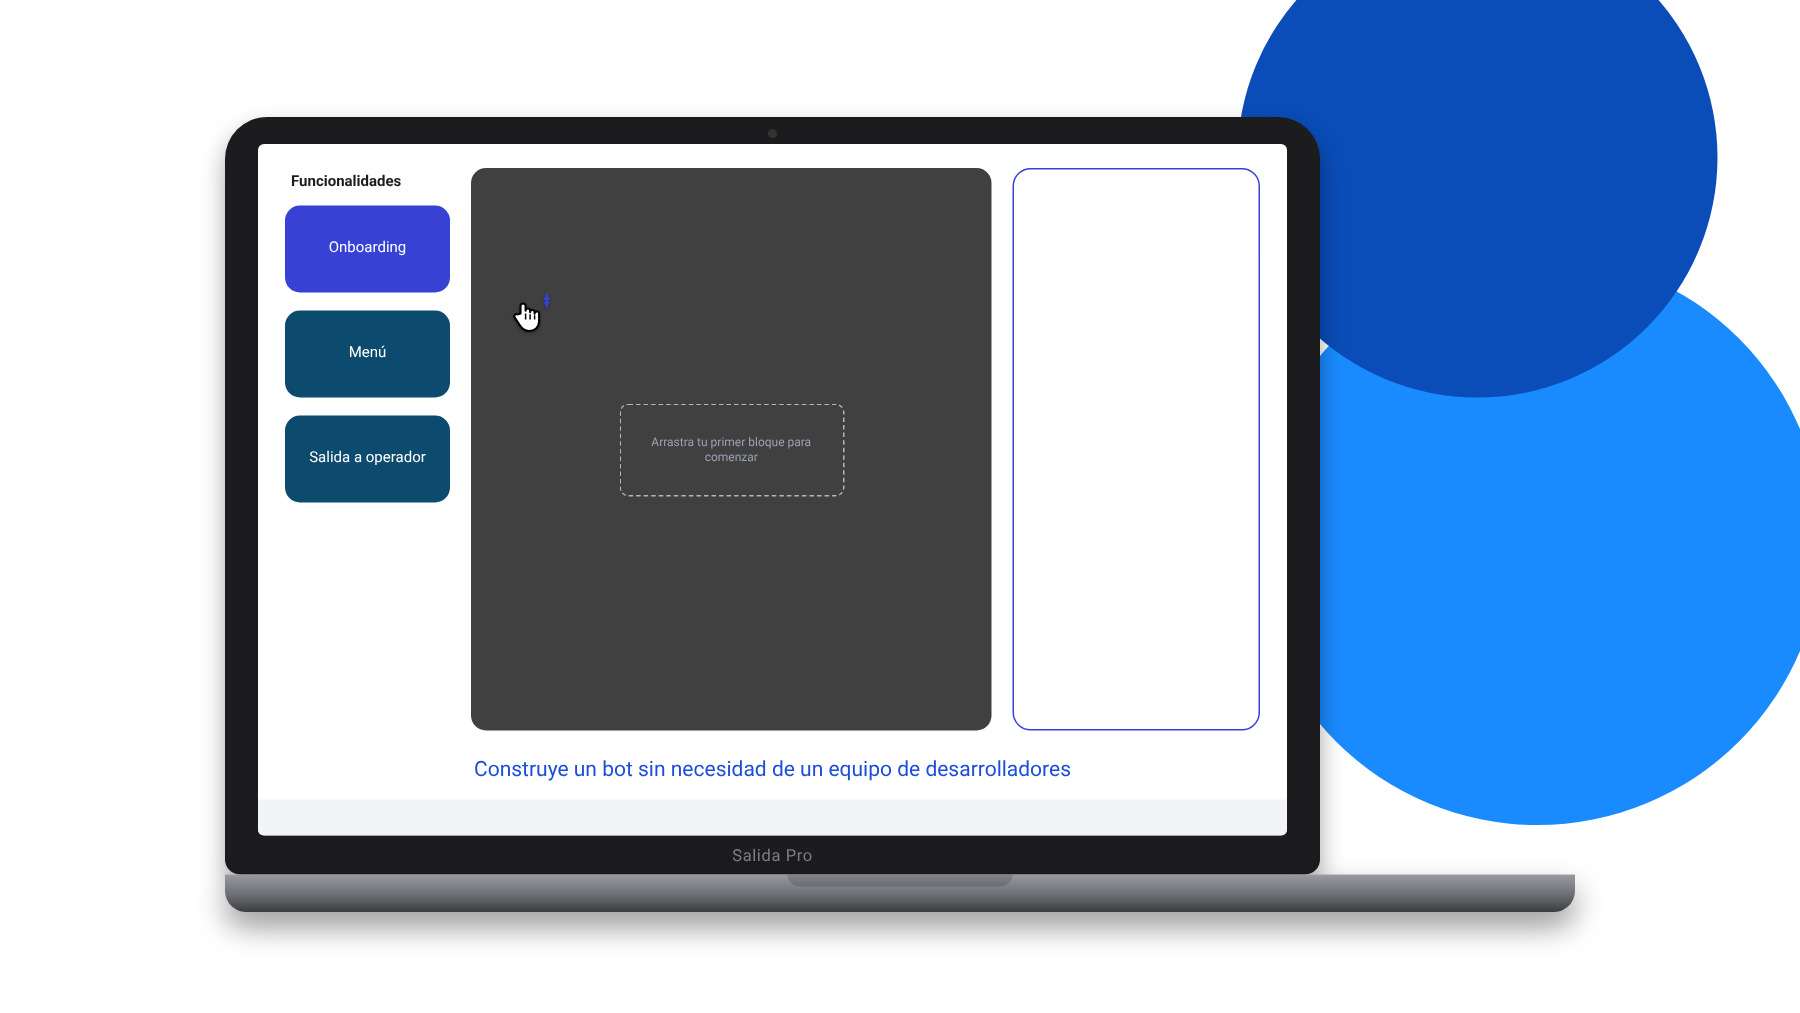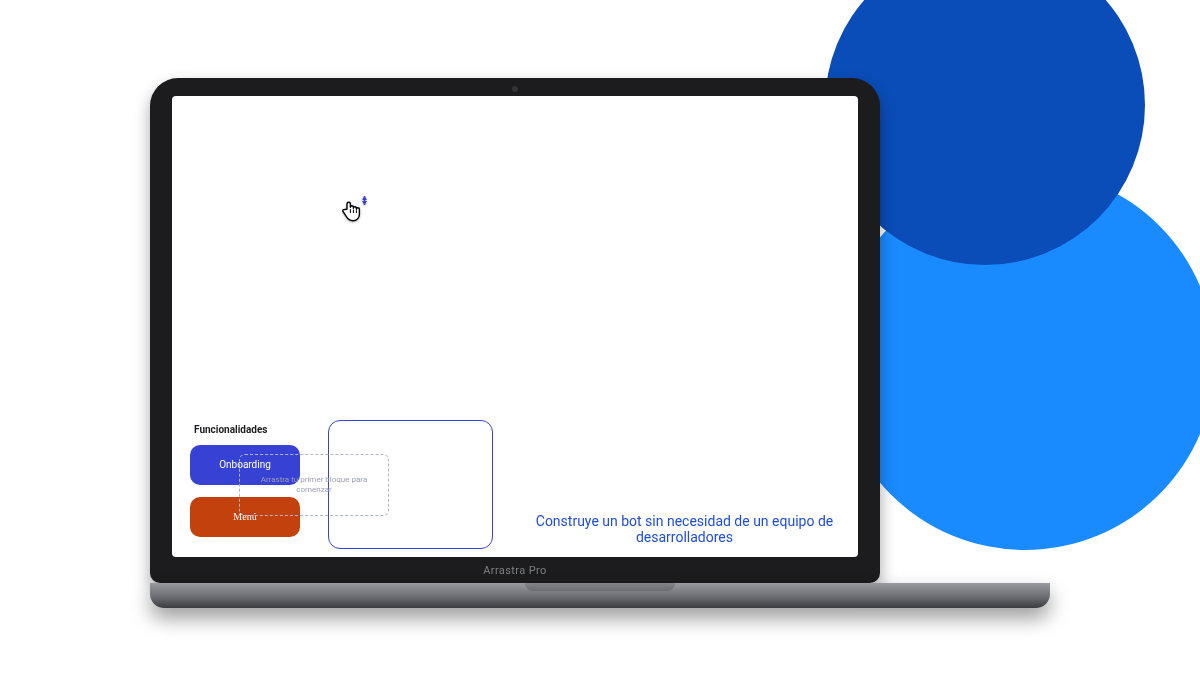--- a/index.html
+++ b/index.html
@@ -12,30 +12,30 @@
 
     
     .laptop { position:absolute; left:50%; top:78px; transform:translateX(-50%); z-index:3; }
     .lid { width:730px; height:505px; background:#1c1c1e; border-radius:28px 28px 10px 10px; padding:18px 22px 26px 22px; position:relative; box-shadow:0 8px 16px rgba(0,0,0,.35); }
     .lid::before { content:""; position:absolute; top:8px; left:50%; transform:translateX(-50%); width:6px; height:6px; background:#333; border-radius:50%; }
     .base { width:900px; height:25px; margin:0 auto; background:linear-gradient(#9a9ba0,#6c6d72 55%,#3b3c40); border-radius:0 0 14px 14px; position:relative; box-shadow:0 10px 20px rgba(0,0,0,.4); }
     .base::before { content:""; position:absolute; left:50%; top:0; transform:translateX(-50%); width:150px; height:8px; background:rgba(0,0,0,.15); border-radius:0 0 14px 14px; }
     .brand { position:absolute; left:50%; bottom:6px; transform:translateX(-50%); color:#7e7f84; font-size:11px; letter-spacing:.4px; }
 
     
-    .screen { width:100%; height:100%; background:#fff; border-radius:4px; overflow:hidden; display:flex; flex-direction:row;align-items:flex-end; }
+    .screen { width:100%; height:100%; background:#fff; border-radius:4px; overflow:hidden; display:flex; flex-direction:column; }
     .workspace { flex:1; display:flex; gap:14px; padding:16px 18px 8px 18px; }
 
     .sidebar { width:110px; }
     .sidebar-title { font-size:10px; font-weight:700; color:#1d1d1f; margin:4px 0 10px 4px; }
-    .fn-item { width:100%; height:40px; border-radius:10px; display:flex; align-items:center; justify-content:center; text-align:center; font-size:10px; line-height:1.15; color:#fff; margin-bottom:12px; cursor:grab; padding:0 6px; }
+    .fn-item { width:100%; height:58px; border-radius:10px; display:flex; align-items:center; justify-content:center; text-align:center; font-size:10px; line-height:1.15; color:#fff; margin-bottom:12px; cursor:grab; padding:0 6px; }
     .fn-item.active   { background:#3741d3; }
-    .fn-item.inactive { background:#c2410c;font-family:Liberation Serif, serif; }
+    .fn-item.inactive { background:#0c4a6e; }
 
-    .canvas { flex:1; background:#000000; border-radius:10px; position:relative; }
+    .canvas { flex:1; background:#404040; border-radius:10px; position:relative; }
     .dropzone { position:absolute; left:50%; top:50%; transform:translate(-50%,-50%); width:150px; height:62px; border:1.5px dashed #aeb5c9; border-radius:6px; display:flex; align-items:center; justify-content:center; }
     .dropzone-text { font-size:8px; color:#9aa0b4; text-align:center; line-height:1.25; max-width:110px; }
 
     .preview { width:165px; background:#fff; border:1.8px solid #3741d3; border-radius:12px; }
 
     .caption-bar { padding:10px 0 12px 0; }
     .caption { text-align:center; font-size:14px; color:#1d4ed8; }
     .footer-spacer { height:24px; background:#f3f4f6; }
 
     
@@ -53,39 +53,40 @@
   <div class="lid">
     <div class="screen">
 
       <div class="workspace">
 
         <aside class="sidebar">
           <div class="sidebar-title">Funcionalidades</div>
 
           <div class="fn-item active">Onboarding</div>
           <div class="fn-item inactive">Menú</div>
+          <div class="fn-item inactive">Salida a operador</div>
         </aside>
 
         <section class="canvas">
           <div class="dropzone">
             <div class="dropzone-text">Arrastra tu primer bloque para comenzar</div>
           </div>
         </section>
 
         <aside class="preview"></aside>
 
       </div>
 
       <div class="caption-bar">
         <div class="caption">Construye un bot sin necesidad de un equipo de desarrolladores</div>
       </div>
       <div class="footer-spacer"></div>
 
     </div>
-    <div class="brand">Arrastra Pro</div>
+    <div class="brand">Salida Pro</div>
   </div>
   <div class="base"></div>
 </div>
 
 <div class="cursor">
   <svg width="30" height="30" viewBox="0 0 30 30">
     <polygon class="arrow" points="24,5 29,5 26.5,1"></polygon>
     <polygon class="arrow" points="24,6 29,6 26.5,10"></polygon>
     <line x1="26.5" y1="1" x2="26.5" y2="10" stroke="#3741d3" stroke-width="1.5"></line>
     <path d="M9 14 v-5 a1.7 1.7 0 0 1 3.4 0 v3.2 a1.5 1.5 0 0 1 3 0 v1 a1.5 1.5 0 0 1 3 0 v1 a1.5 1.5 0 0 1 3 0 v5 c0 4 -3 6.5 -6.7 6.5 -2.8 0 -4.5 -1.1 -6.5 -4.3 l-3.2 -5 c-.7 -1.1 .6 -2.4 1.9 -1.8 z" fill="#fff" stroke="#000" stroke-width="1.4" stroke-linejoin="round"></path>

